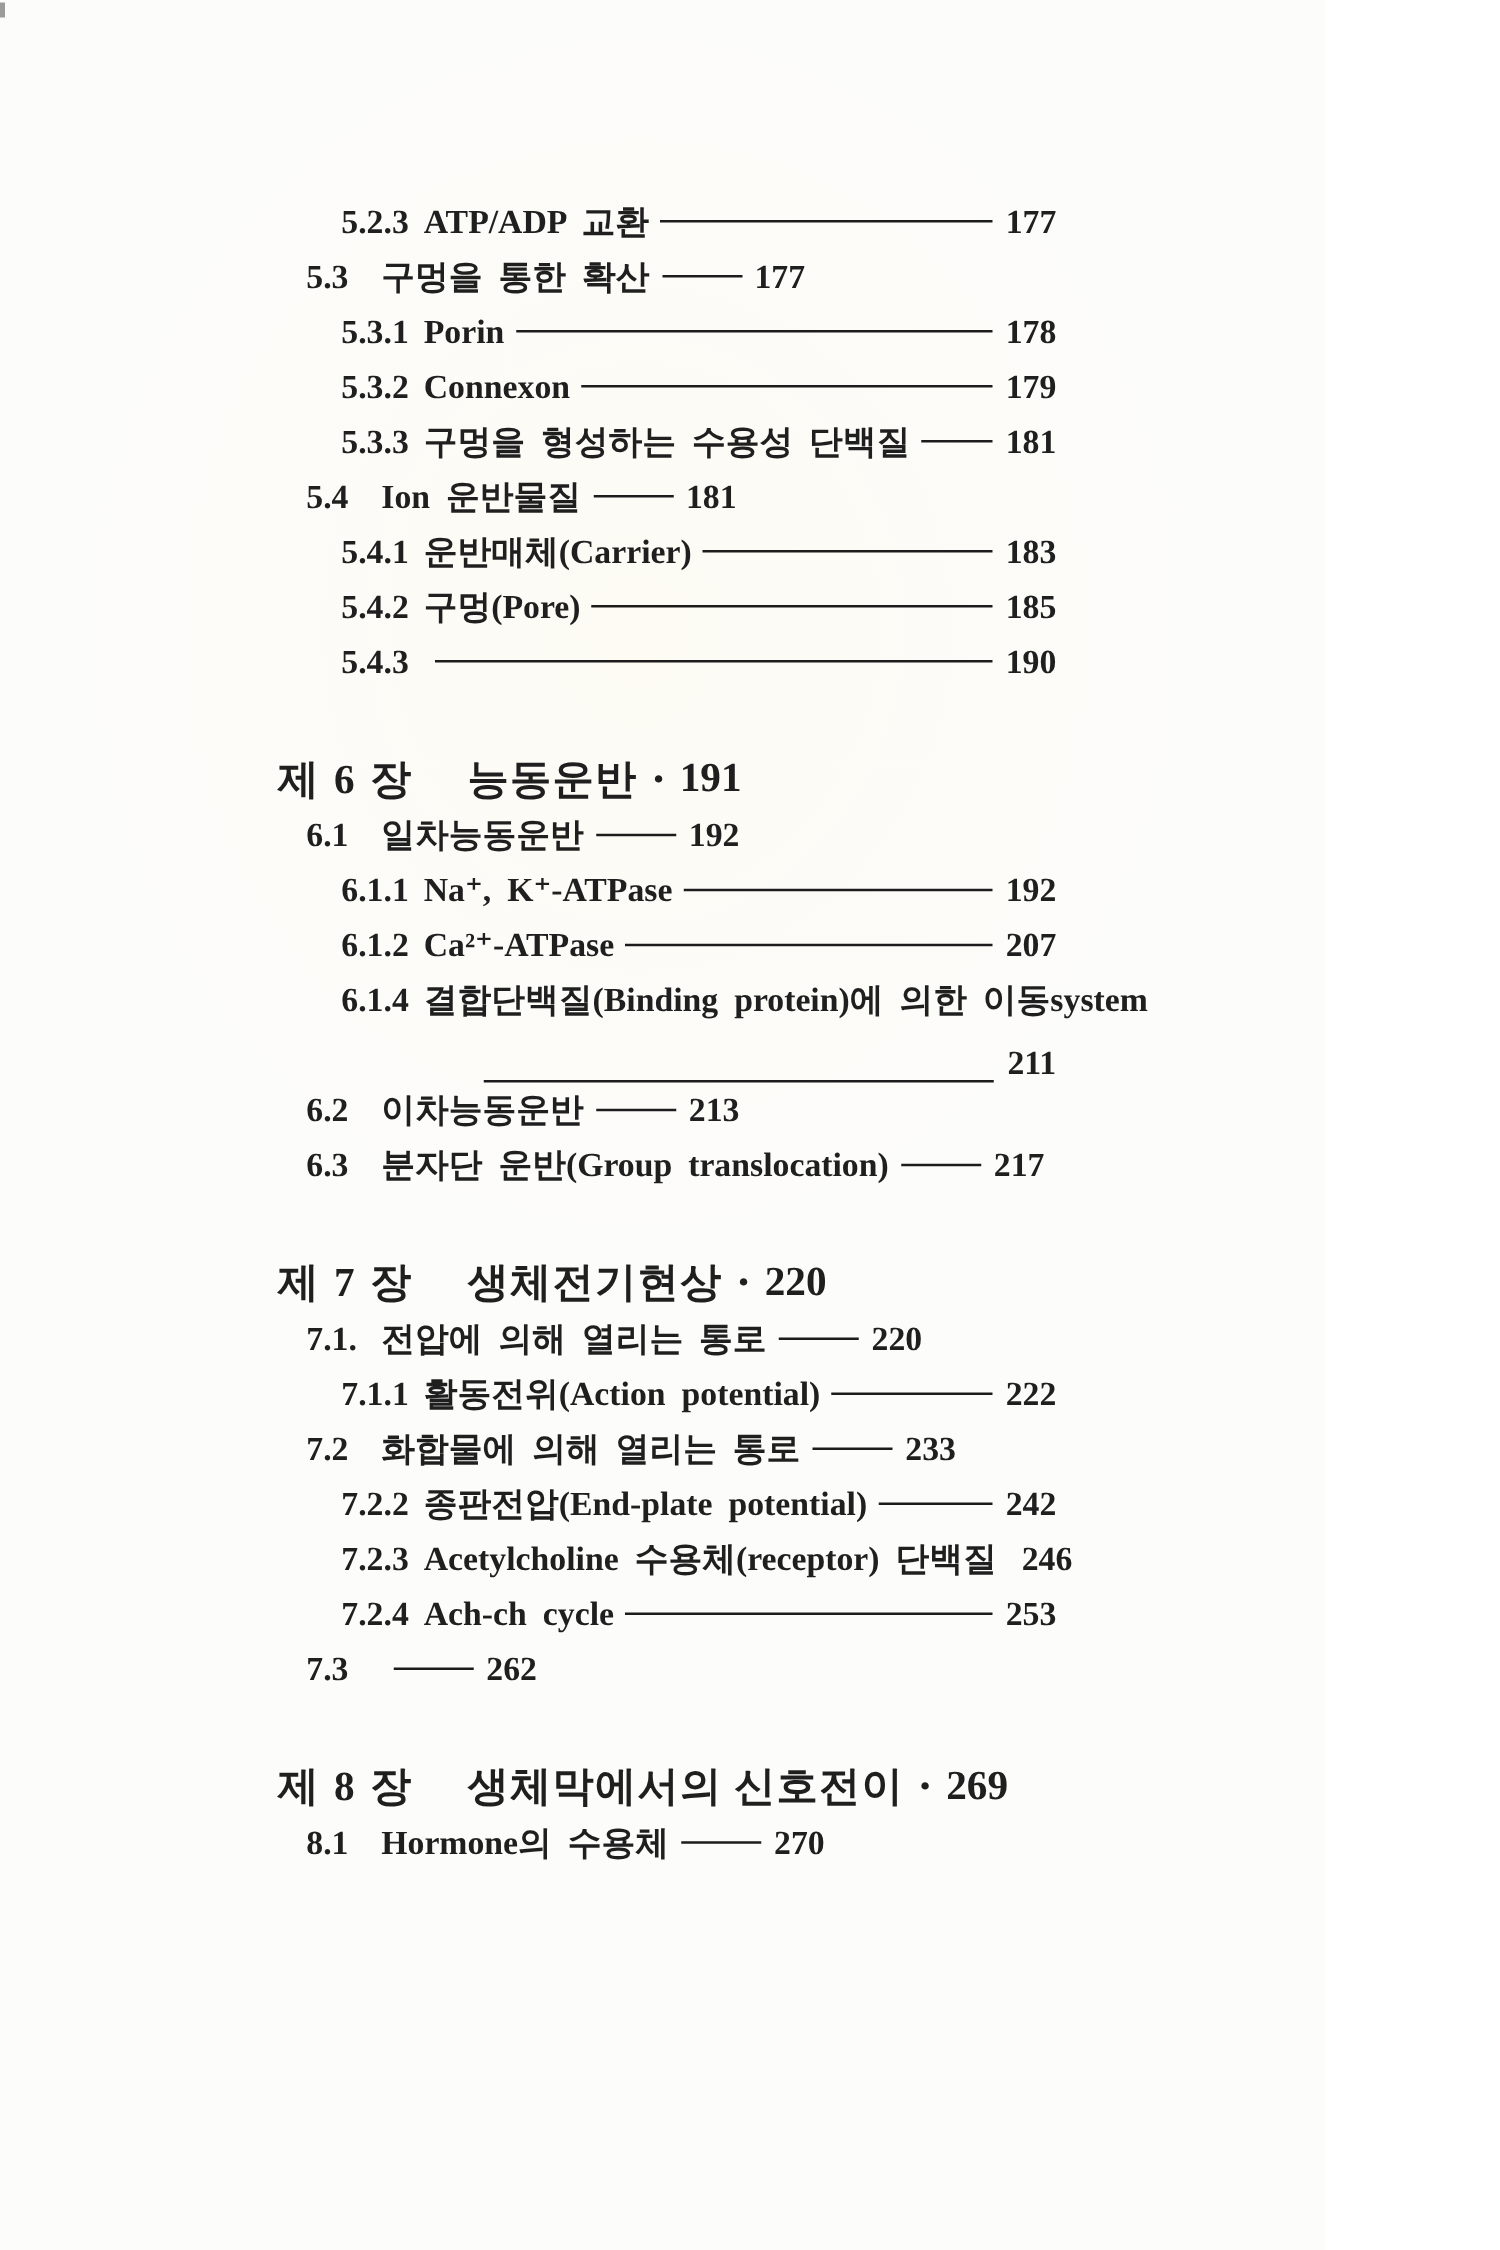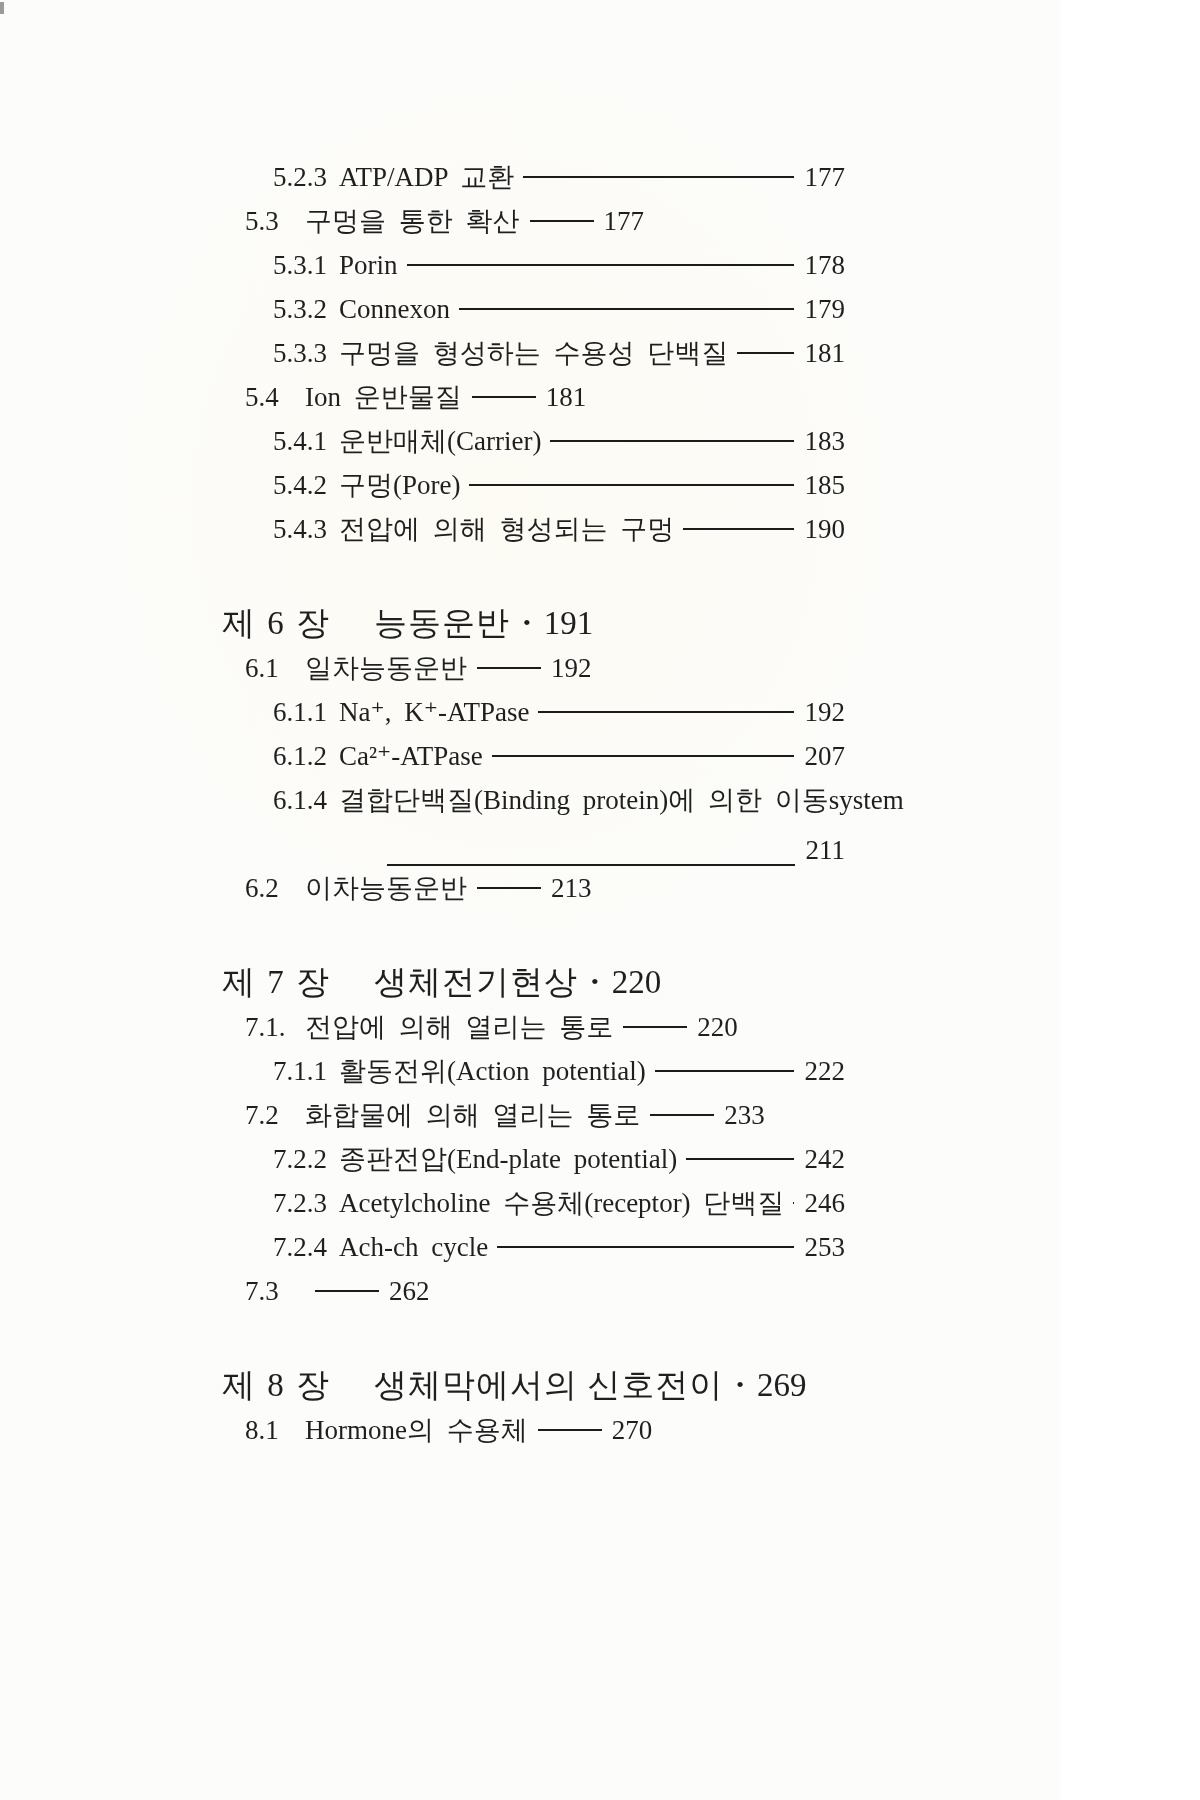--- a/index.html
+++ b/index.html
@@ -6,20 +6,21 @@
   .page {
     position: relative;
     width: 1060px;
     height: 1800px;
     background:
       radial-gradient(70% 45% at 48% 28%, rgba(253, 250, 238, 0.55), rgba(253, 250, 238, 0) 70%),
       #fcfcfb;
     font-family: "Liberation Serif", "DejaVu Serif", serif;
     color: #1f1f1f;
     overflow: hidden;
+    font-weight: bold;
   }
   .scan-nick {
     position: absolute;
     left: 0; top: 2px;
     width: 4px; height: 12px;
     background: #4a4a46;
     opacity: 0.55;
   }
   .toc {
     position: absolute;
@@ -71,28 +72,29 @@
   <div class="scan-nick"></div>
   <div class="toc" id="toc-list">
       <div class="row item lvl3"><span class="num">5.2.3</span><span class="title">ATP/ADP 교환</span><div class="leader"></div><span class="pagenum">177</span></div>
       <div class="row item lvl2"><span class="num">5.3</span><span class="title">구멍을 통한 확산</span><div class="dash"></div><span class="pagenum">177</span></div>
       <div class="row item lvl3"><span class="num">5.3.1</span><span class="title">Porin</span><div class="leader"></div><span class="pagenum">178</span></div>
       <div class="row item lvl3"><span class="num">5.3.2</span><span class="title">Connexon</span><div class="leader"></div><span class="pagenum">179</span></div>
       <div class="row item lvl3"><span class="num">5.3.3</span><span class="title">구멍을 형성하는 수용성 단백질</span><div class="leader"></div><span class="pagenum">181</span></div>
       <div class="row item lvl2"><span class="num">5.4</span><span class="title">Ion 운반물질</span><div class="dash"></div><span class="pagenum">181</span></div>
       <div class="row item lvl3"><span class="num">5.4.1</span><span class="title">운반매체(Carrier)</span><div class="leader"></div><span class="pagenum">183</span></div>
       <div class="row item lvl3"><span class="num">5.4.2</span><span class="title">구멍(Pore)</span><div class="leader"></div><span class="pagenum">185</span></div>
-      <div class="row item lvl3"><span class="num">5.4.3</span><span class="title">전압에 의해 형성되는 구멍</span><div class="leader"></div><span class="pagenum">190</span></div>
+      <div class="row item lvl3"><span class="num">5.4.3</span><div class="leader"></div><span class="pagenum">190</span></div>
       <div class="row chapter"><span class="chlabel">제 6 장</span><span class="chtitle">능동운반</span><span class="chbullet">•</span><span class="pagenum">191</span></div>
       <div class="row item lvl2"><span class="num">6.1</span><span class="title">일차능동운반</span><div class="dash"></div><span class="pagenum">192</span></div>
       <div class="row item lvl3"><span class="num">6.1.1</span><span class="title">Na⁺, K⁺-ATPase</span><div class="leader"></div><span class="pagenum">192</span></div>
       <div class="row item lvl3"><span class="num">6.1.2</span><span class="title">Ca²⁺-ATPase</span><div class="leader"></div><span class="pagenum">207</span></div>
       <div class="row item lvl3"><span class="num">6.1.4</span><span class="title">결합단백질(Binding protein)에 의한 이동system</span></div>
       <div class="row continuation"><div class="leader"></div><span class="pagenum">211</span></div>
       <div class="row item lvl2"><span class="num">6.2</span><span class="title">이차능동운반</span><div class="dash"></div><span class="pagenum">213</span></div>
+      <div class="row item lvl2"><span class="num">6.3</span><span class="title">분자단 운반(Group translocation)</span><div class="dash"></div><span class="pagenum">217</span></div>
       <div class="row chapter"><span class="chlabel">제 7 장</span><span class="chtitle">생체전기현상</span><span class="chbullet">•</span><span class="pagenum">220</span></div>
       <div class="row item lvl2"><span class="num">7.1.</span><span class="title">전압에 의해 열리는 통로</span><div class="dash"></div><span class="pagenum">220</span></div>
       <div class="row item lvl3"><span class="num">7.1.1</span><span class="title">활동전위(Action potential)</span><div class="leader"></div><span class="pagenum">222</span></div>
       <div class="row item lvl2"><span class="num">7.2</span><span class="title">화합물에 의해 열리는 통로</span><div class="dash"></div><span class="pagenum">233</span></div>
       <div class="row item lvl3"><span class="num">7.2.2</span><span class="title">종판전압(End-plate potential)</span><div class="leader"></div><span class="pagenum">242</span></div>
       <div class="row item lvl3"><span class="num">7.2.3</span><span class="title">Acetylcholine 수용체(receptor) 단백질</span><div class="leader"></div><span class="pagenum">246</span></div>
       <div class="row item lvl3"><span class="num">7.2.4</span><span class="title">Ach-ch cycle</span><div class="leader"></div><span class="pagenum">253</span></div>
       <div class="row item lvl2"><span class="num">7.3</span><div class="dash"></div><span class="pagenum">262</span></div>
       <div class="row chapter"><span class="chlabel">제 8 장</span><span class="chtitle">생체막에서의 신호전이</span><span class="chbullet">•</span><span class="pagenum">269</span></div>
       <div class="row item lvl2"><span class="num">8.1</span><span class="title">Hormone의 수용체</span><div class="dash"></div><span class="pagenum">270</span></div>

